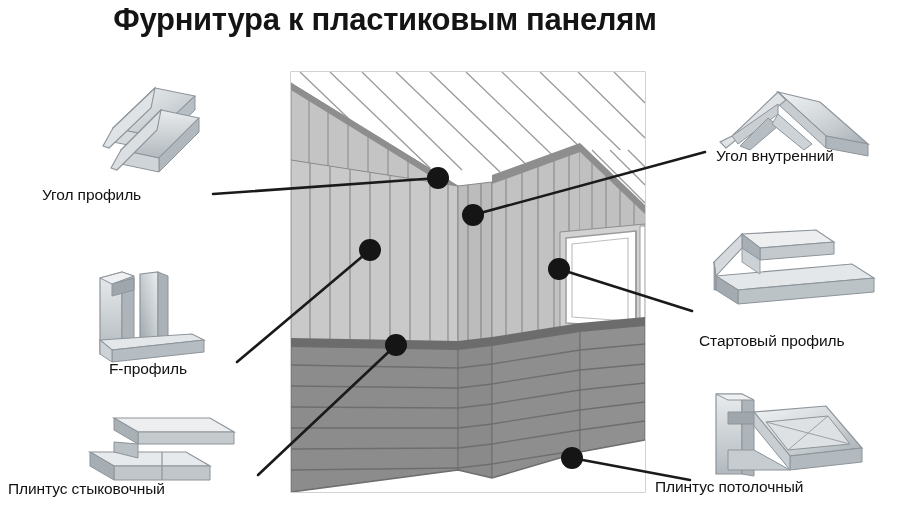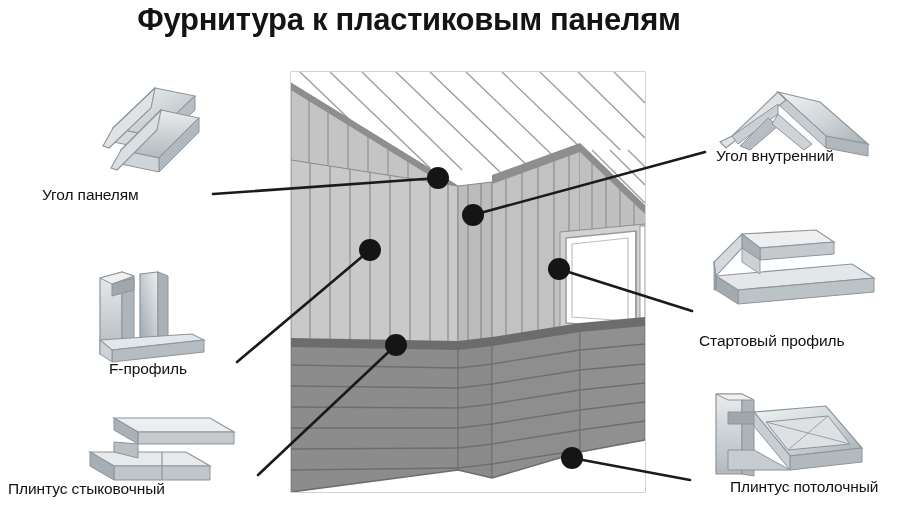--- a/index.html
+++ b/index.html
@@ -20,21 +20,20 @@
     position: absolute;
     left: 0;
     top: 2px;
     width: 770px;
     text-align: center;
     font-size: 31px;
     font-weight: bold;
     letter-spacing: -0.3px;
     color: #141414;
     white-space: nowrap;
-    padding-left: 24px;
   }
 
   .diagram {
     position: absolute;
     left: 0;
     top: 0;
     width: 921px;
     height: 510px;
   }
 
@@ -45,21 +44,21 @@
     color: #111111;
     white-space: nowrap;
     letter-spacing: -0.1px;
   }
 
   .lbl-outer-corner { left: 42px; top: 186px; }
   .lbl-f-profile    { left: 101px; top: 360px; margin-left: 8px; }
   .lbl-joint        { left: 8px;  top: 480px; }
   .lbl-inner-corner { left: 716px; top: 147px; }
   .lbl-start        { left: 699px; top: 312px; margin-top: 20px; }
-  .lbl-ceiling      { left: 730px; top: 478px; }
+  .lbl-ceiling      { left: 655px; top: 478px; }
 </style>
 </head>
 <body>
 
 <div class="title">Фурнитура к пластиковым панелям</div>
 
 <svg class="diagram" viewBox="0 0 921 510" width="921" height="510">
 
   <defs>
     <linearGradient id="gMetalA" x1="0" y1="0" x2="1" y2="1">
@@ -300,18 +299,18 @@
     <polygon points="52,20 124,14 160,56 88,64" fill="url(#gMetalA)" stroke="#8d949a" stroke-width="1.2"></polygon>
     <polygon points="88,64 160,56 160,70 88,78" fill="#b3babf" stroke="#8d949a" stroke-width="1"></polygon>
     <polygon points="52,20 52,34 88,78 88,64" fill="#c8ced2" stroke="#8d949a" stroke-width="1"></polygon>
     <polygon points="64,30 126,24 148,52 86,58" fill="#dde1e4" stroke="#8d949a" stroke-width="1"></polygon>
     <line x1="64" y1="30" x2="148" y2="52" stroke="#9aa1a6" stroke-width="1"></line>
     <line x1="126" y1="24" x2="86" y2="58" stroke="#9aa1a6" stroke-width="1"></line>
     <polygon points="26,58 52,58 88,78 26,78" fill="#c6ccd0" stroke="#8d949a" stroke-width="1"></polygon>
   </g>
 </svg>
 
-<div class="label lbl-outer-corner">Угол панелям</div>
+<div class="label lbl-outer-corner">Угол профиль</div>
 <div class="label lbl-f-profile">F-профиль</div>
 <div class="label lbl-joint">Плинтус стыковочный</div>
 <div class="label lbl-inner-corner">Угол внутренний</div>
 <div class="label lbl-start">Стартовый профиль</div>
 <div class="label lbl-ceiling">Плинтус потолочный</div>
 
 </body></html>

